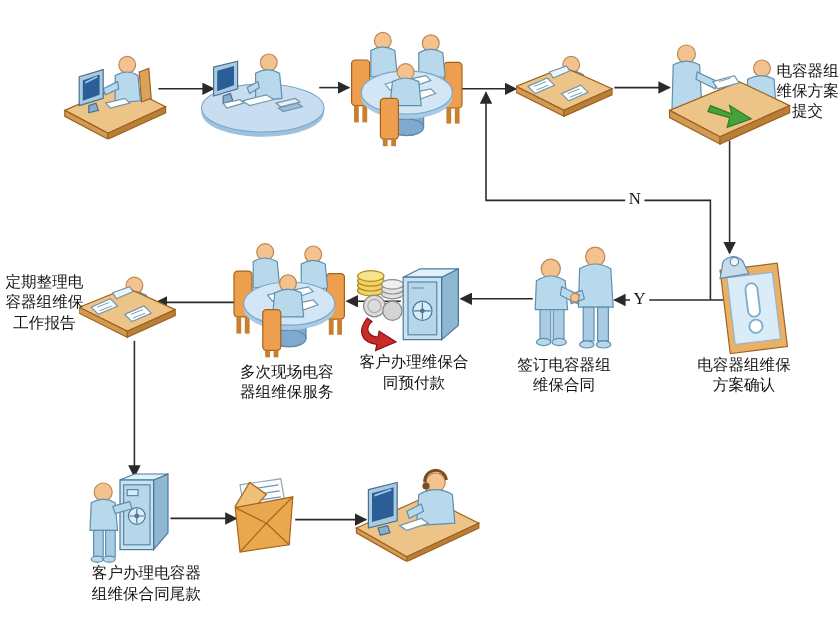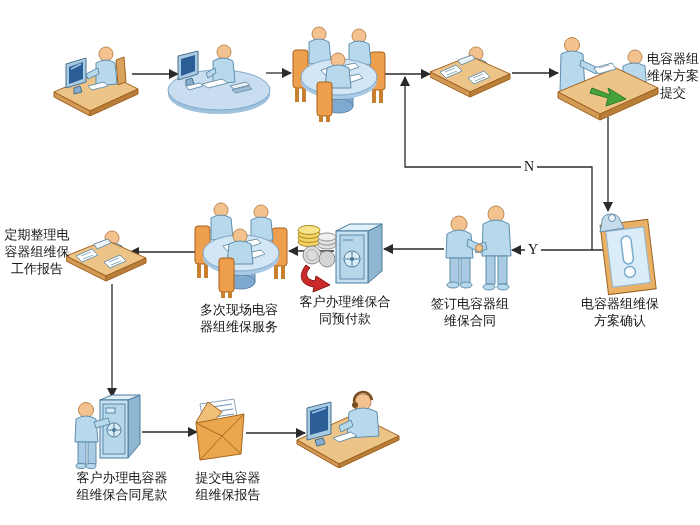--- a/index.html
+++ b/index.html
@@ -276,22 +276,20 @@
 
   <div class="node" style="left:192px;top:396px;">
     <svg width="56" height="70" viewBox="0 0 56 70">
       <polygon points="8,8 42,3 46,26 12,32" fill="#fdfdfd" stroke="#8fa8bd"></polygon>
       <path d="M14,12 L40,8 M15,17 L41,13 M16,22 L42,18" stroke="#6d94b8" stroke-width="1" fill="none"></path>
       <polygon points="4,26 16,6 30,16 10,38" fill="#f0c078" stroke="#a5671d"></polygon>
       <polygon points="4,27 52,18 49,58 8,64" fill="#eba74e" stroke="#a5671d"></polygon>
       <path d="M8,64 L30,40 L49,58 M4,27 L30,40 L52,18" stroke="#a5671d" stroke-width="1" fill="none"></path>
     </svg>
   </div>
-  <div class="lbl" style="left:193px;top:469px;width:70px;">提交电容器
-组维保报告</div>
 
   <div class="node" style="left:295px;top:390px;">
     <svg width="110" height="78" viewBox="0 0 110 78">
       <polygon points="2,50 44,74 104,46 60,24" fill="#ecc488" stroke="#a2611f"></polygon>
       <polygon points="2,50 44,74 44,78 2,54" fill="#d19a55" stroke="#a2611f"></polygon>
       <polygon points="44,74 104,46 104,50 44,78" fill="#b87f38" stroke="#a2611f"></polygon>
       <polygon points="12,18 36,12 36,44 12,50" fill="#a8cbe2" stroke="#48708f"></polygon>
       <polygon points="15,21 33,16 33,40 15,45" fill="#2b5e97"></polygon>
       <path d="M17,23 L31,18" stroke="#9fc6e8" stroke-width="1.5" fill="none"></path>
       <polygon points="20,50 28,48 30,54 22,56" fill="#88add0" stroke="#48708f"></polygon>

